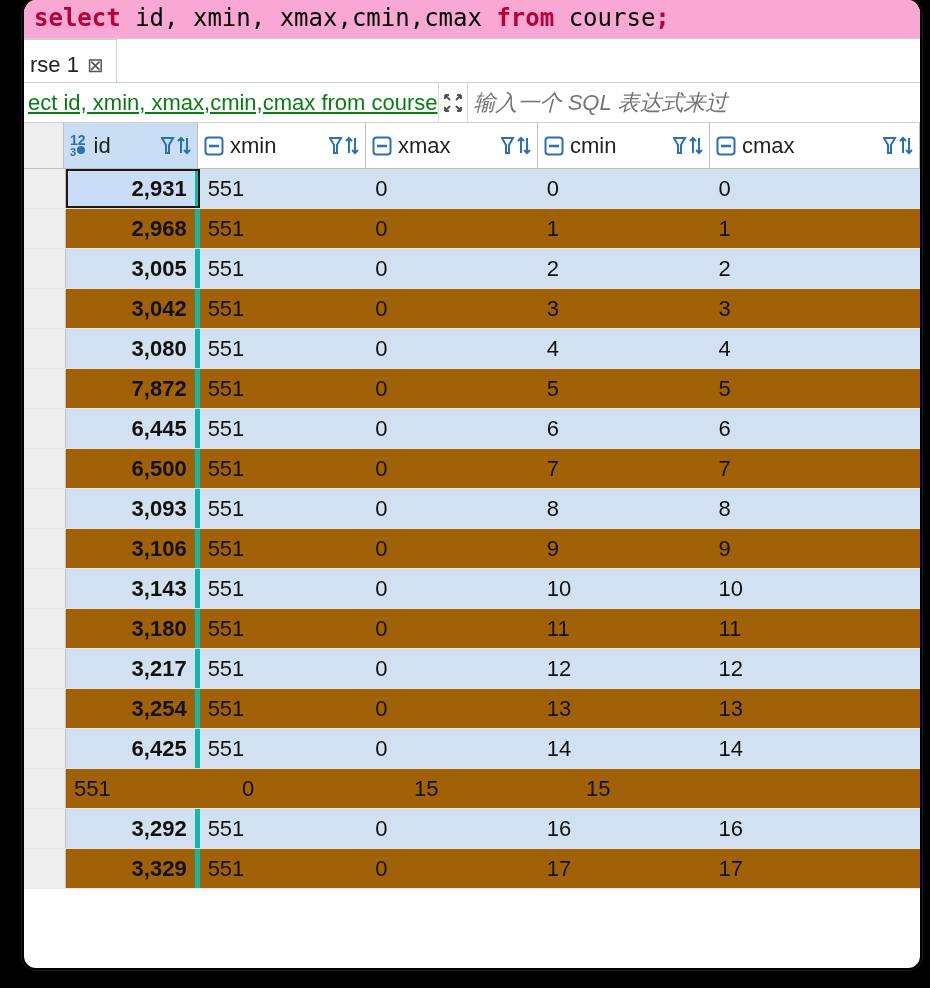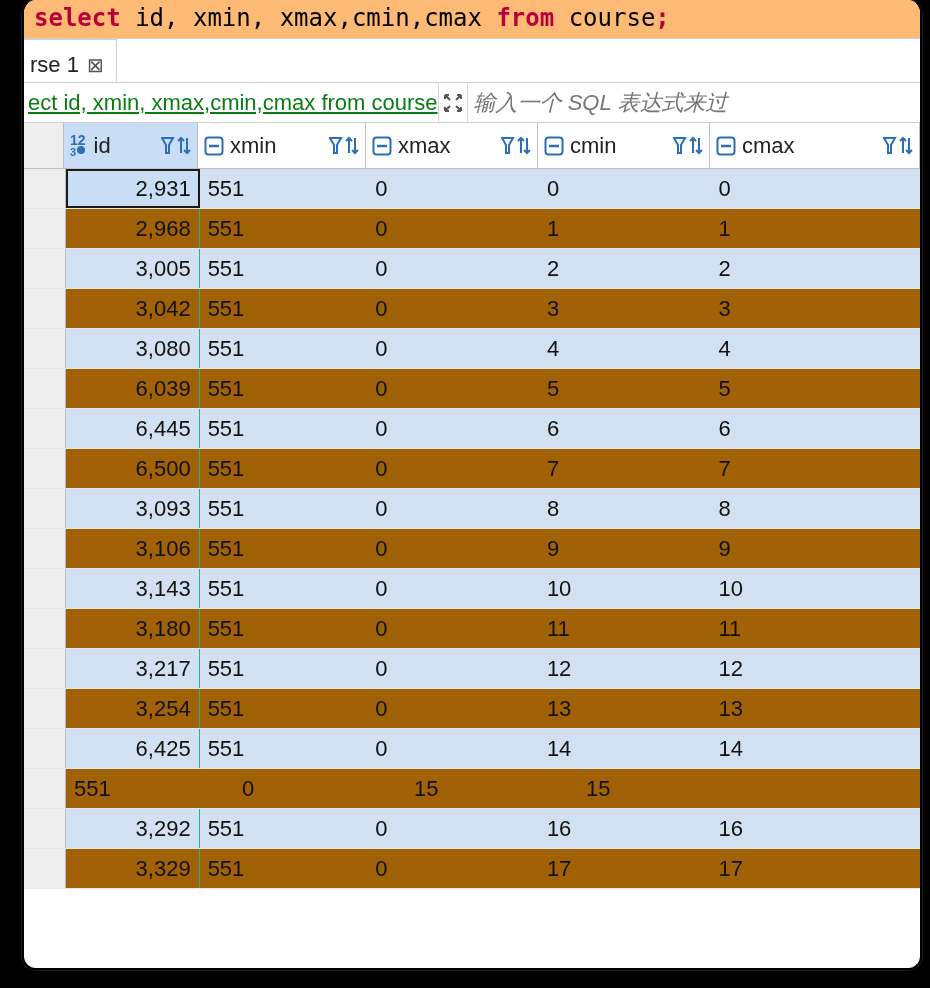--- a/index.html
+++ b/index.html
@@ -17,21 +17,21 @@
     background: #fff;
     border: 2px solid #000;
     border-top: none;
     border-radius: 14px;
     overflow: hidden;
     box-shadow: 0 0 0 1px #1a1a1a;
   }
 
   
   .sql-editor {
-    background: #fdba74;
+    background: #f9a8d4;
     padding: 4px 10px 6px 10px;
     font-family: "Menlo","Consolas",monospace;
     font-size: 24px;
     white-space: nowrap;
     border-bottom: 1px solid #d0d0d0;
   }
   .kw  { color: #b8003b; font-weight: bold; }
   .txt { color: #000; }
   .pun { color: #b8003b; font-weight: bold; }
 
@@ -128,21 +128,21 @@
     width: 42px;
     border-right: 1px solid #bfbfbf;
     background: #eeeeee;
   }
   .cell {
     display: flex; align-items: center;
     padding: 0 8px;
     border-right: 1px solid transparent;
     color: #111;
   }
-  .cell.id { justify-content: flex-end; border-right:1px solid #14b8a6;}
+  .cell.id { justify-content: flex-end; border-right:5px solid #14b8a6;font-weight:bold;}
   .cell.num { justify-content: flex-start; }
   .row.selected .cell.id {
     background: #c9def5;
     outline: 2px solid #1a1a1a;
     outline-offset: -2px;
   }
 
   
   .key123 {
     font-size: 14px; line-height: 12px;
@@ -308,21 +308,21 @@
       <div class="row even">
         <div class="rownum"></div>
         <div class="cell id w-id">3,080</div>
         <div class="cell num w-xmin">551</div>
         <div class="cell num w-xmax">0</div>
         <div class="cell num w-cmin">4</div>
         <div class="cell num w-cmax">4</div>
       </div>
       <div class="row odd">
         <div class="rownum"></div>
-        <div class="cell id w-id">6,039</div>
+        <div class="cell id w-id">7,872</div>
         <div class="cell num w-xmin">551</div>
         <div class="cell num w-xmax">0</div>
         <div class="cell num w-cmin">5</div>
         <div class="cell num w-cmax">5</div>
       </div>
       <div class="row even">
         <div class="rownum"></div>
         <div class="cell id w-id">6,445</div>
         <div class="cell num w-xmin">551</div>
         <div class="cell num w-xmax">0</div>

